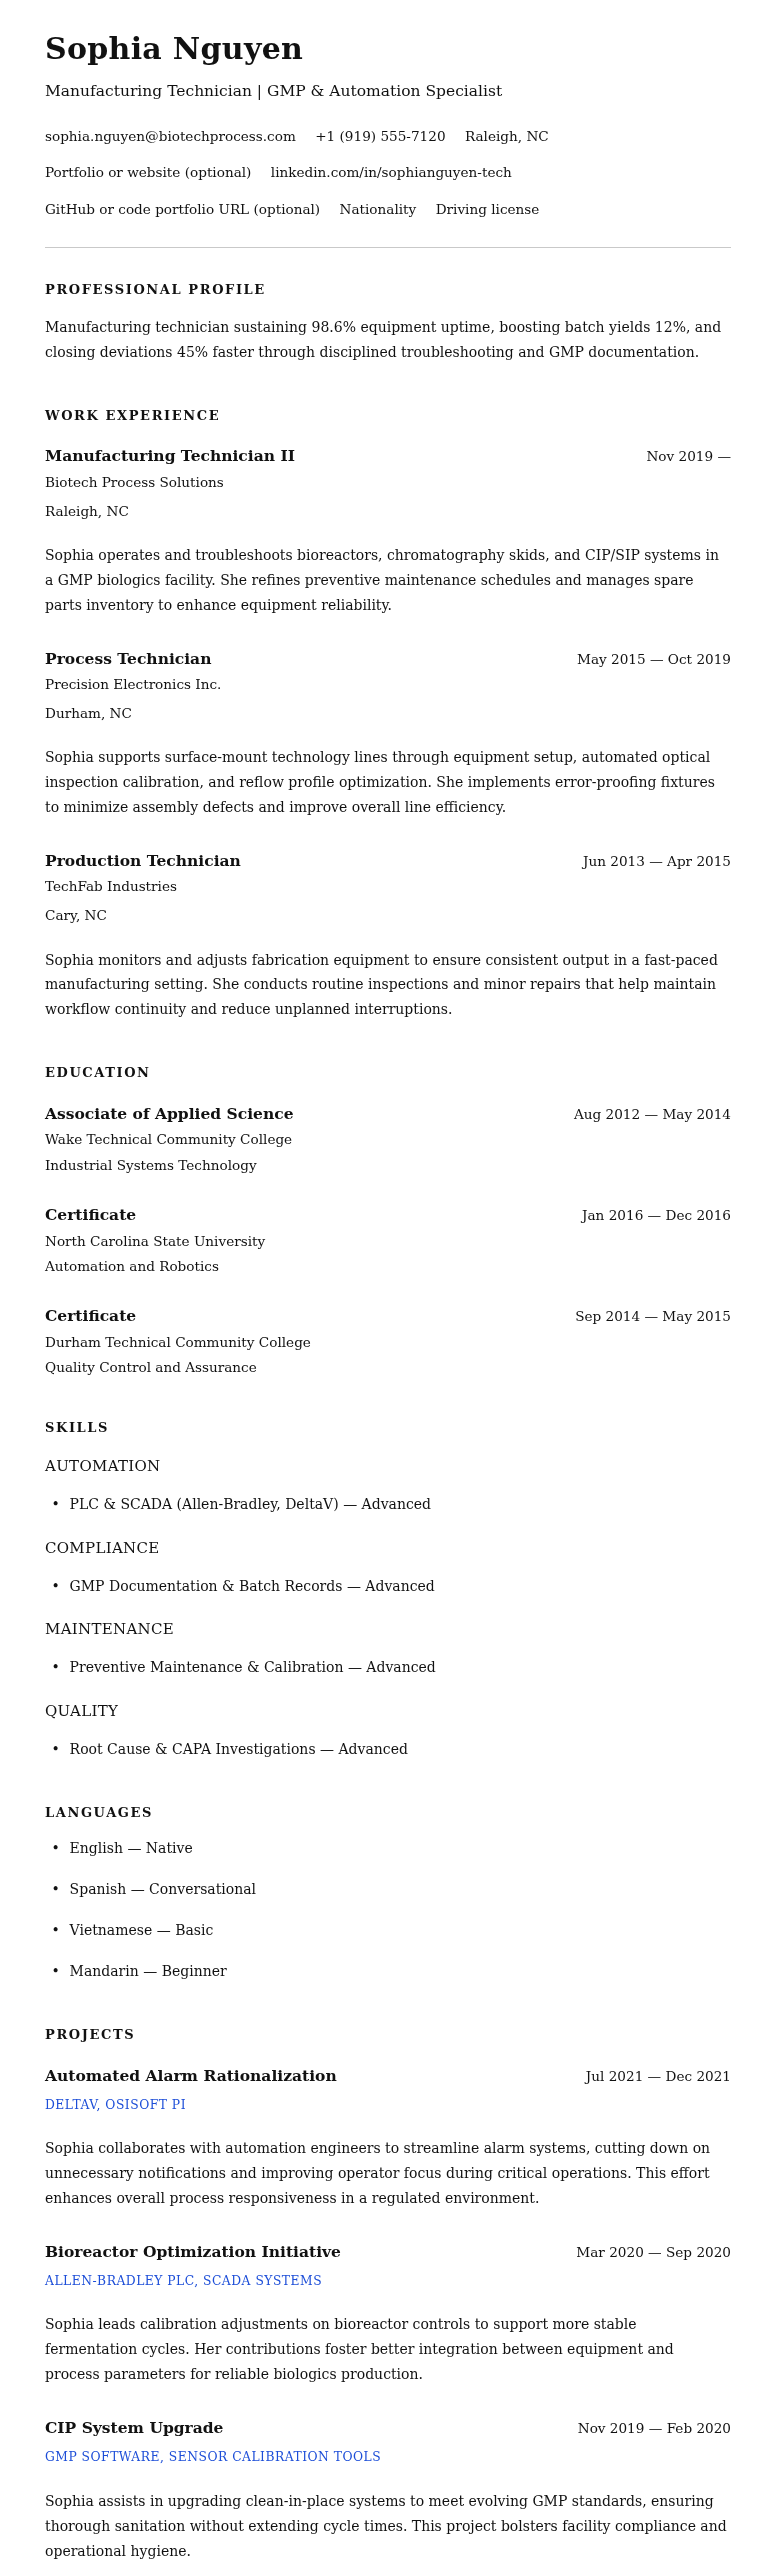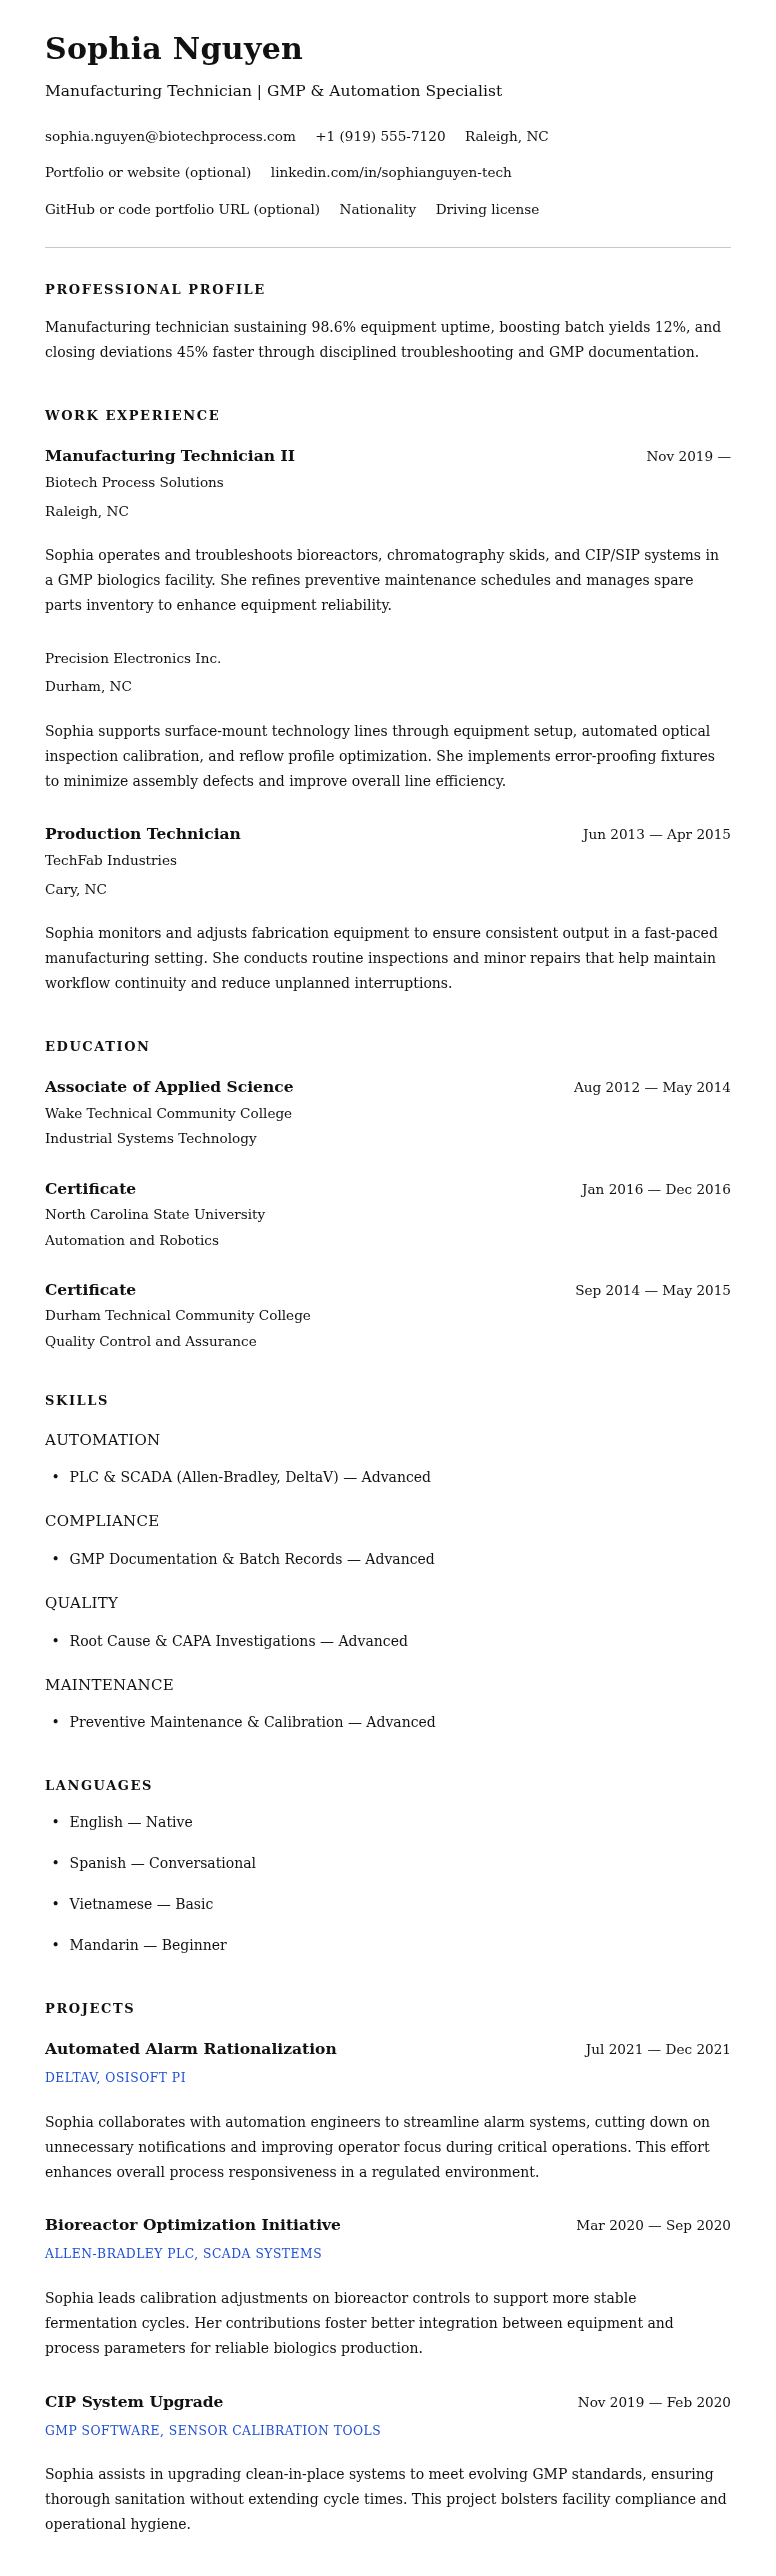--- a/index.html
+++ b/index.html
@@ -101,20 +101,24 @@
       <div class="entry-header">
         <span class="entry-title">Manufacturing Technician II</span>
         <span class="entry-dates">Nov 2019 —</span>
       </div>
       <div class="entry-sub">Biotech Process Solutions</div>
       <div class="entry-sub-2">Raleigh, NC</div>
       <p class="entry-desc">Sophia operates and troubleshoots bioreactors, chromatography skids, and CIP/SIP systems in a GMP biologics facility. She refines preventive maintenance schedules and manages spare parts inventory to enhance equipment reliability.</p>
     </div>
 
     <div class="entry">
+      <div class="entry-header">
+        <span class="entry-title">Process Technician</span>
+        <span class="entry-dates">May 2015 — Oct 2019</span>
+      </div>
       <div class="entry-sub">Precision Electronics Inc.</div>
       <div class="entry-sub-2">Durham, NC</div>
       <p class="entry-desc">Sophia supports surface-mount technology lines through equipment setup, automated optical inspection calibration, and reflow profile optimization. She implements error-proofing fixtures to minimize assembly defects and improve overall line efficiency.</p>
     </div>
 
     <div class="entry">
       <div class="entry-header">
         <span class="entry-title">Production Technician</span>
         <span class="entry-dates">Jun 2013 — Apr 2015</span>
       </div>
@@ -166,30 +170,30 @@
     </div>
 
     <div class="skill-group">
       <div class="skill-category">COMPLIANCE</div>
       <ul class="plain-list">
         <li>GMP Documentation &amp; Batch Records — Advanced</li>
       </ul>
     </div>
 
     <div class="skill-group">
+      <div class="skill-category">MAINTENANCE</div>
+      <ul class="plain-list">
+        <li>Preventive Maintenance &amp; Calibration — Advanced</li>
+      </ul>
+    </div>
+
+    <div class="skill-group">
       <div class="skill-category">QUALITY</div>
       <ul class="plain-list">
         <li>Root Cause &amp; CAPA Investigations — Advanced</li>
-      </ul>
-    </div>
-
-    <div class="skill-group">
-      <div class="skill-category">MAINTENANCE</div>
-      <ul class="plain-list">
-        <li>Preventive Maintenance &amp; Calibration — Advanced</li>
       </ul>
     </div>
   </section>
 
   <section class="section">
     <div class="section-heading">LANGUAGES</div>
     <ul class="plain-list">
       <li>English — Native</li>
       <li>Spanish — Conversational</li>
       <li>Vietnamese — Basic</li>

